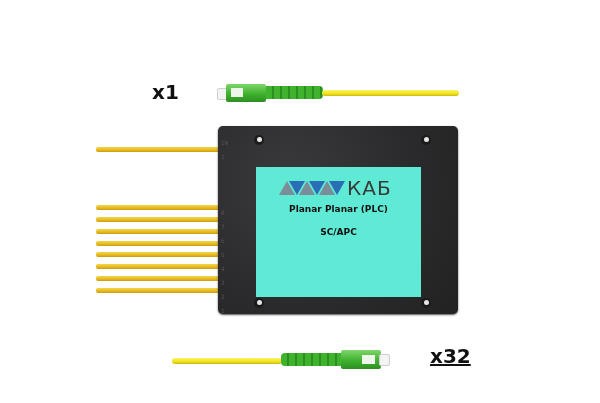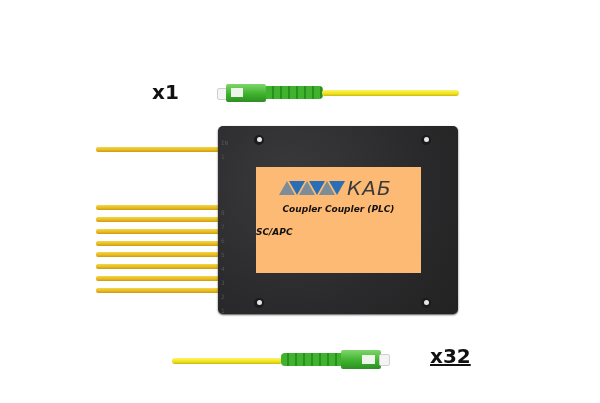--- a/index.html
+++ b/index.html
@@ -4,25 +4,25 @@
 <style>
   html,body{margin:0;padding:0;background:#ffffff;}
   #stage{position:relative;width:600px;height:403px;overflow:hidden;background:#ffffff;font-family:"DejaVu Sans",sans-serif;margin-top:18px;}
   .qty{position:absolute;font-weight:bold;color:#111;font-family:"DejaVu Sans",sans-serif;}
   .fiber{position:absolute;height:5px;background:linear-gradient(#f1d64a,#e8b91c 60%,#c99a12);border-radius:2px;}
   .cable{position:absolute;height:6px;background:linear-gradient(#fbf36a,#f1e21b 60%,#c8bb0e);border-radius:3px;}
   .box{position:absolute;left:218px;top:108px;width:240px;height:188px;background:#2b2b2d;border-radius:5px;
        background-image:radial-gradient(circle at 30% 30%,#3a3a3c 0,#2a2a2c 60%,#222 100%);box-shadow:0 1px 2px #555;}
   .hole{position:absolute;width:10px;height:10px;border-radius:50%;background:#1b1b1b;}
   .hole::after{content:"";position:absolute;left:3px;top:2px;width:5px;height:5px;border-radius:50%;background:#e6e6e6;}
-  .label{position:absolute;left:256px;top:149px;width:165px;height:106px;background:#fdba74;font-style:italic;}
+  .label{position:absolute;left:256px;top:149px;width:165px;height:130px;background:#5eead4;}
   .logo{position:absolute;left:23px;top:12px;width:120px;height:20px;}
   .logo-text{position:absolute;left:68px;top:-3px;font-size:20px;color:#3a3a3a;letter-spacing:1px;font-family:"DejaVu Sans",sans-serif;font-weight:normal;}
   .l1{position:absolute;left:0;width:100%;top:37px;text-align:center;font-size:9px;font-weight:bold;color:#111;}
-  .l2{position:absolute;left:0;width:100%;top:60px;font-size:9px;font-weight:bold;color:#111;}
+  .l2{position:absolute;left:0;width:100%;top:60px;text-align:center;font-size:9px;font-weight:bold;color:#111;}
   .side-marks{position:absolute;left:3px;top:10px;width:10px;font-size:6px;color:#555;line-height:14px;font-family:"DejaVu Sans Mono",monospace;}
   .conn-body{position:absolute;background:linear-gradient(#7fd66b,#3fb22e 55%,#2e8f22);}
   .conn-ferrule{position:absolute;background:#f4f4f4;border:1px solid #d0d0d0;}
 </style>
 </head>
 <body>
 
 <div id="stage">
 
   <div class="qty" style="left:152px;top:62px;font-size:20px;">x1</div>
@@ -61,21 +61,21 @@
       <svg width="66" height="18" viewBox="0 0 66 18">
         <polygon points="0,16 8,2 16,16" fill="#7d8c99"></polygon>
         <polygon points="10,2 26,2 18,16" fill="#2a6fb5"></polygon>
         <polygon points="20,16 28,2 36,16" fill="#7d8c99"></polygon>
         <polygon points="30,2 46,2 38,16" fill="#2a6fb5"></polygon>
         <polygon points="40,16 48,2 56,16" fill="#7d8c99"></polygon>
         <polygon points="50,2 66,2 58,16" fill="#2a6fb5"></polygon>
       </svg>
       <span class="logo-text">КАБ</span>
     </div>
-    <div class="l1">Coupler Coupler (PLC)</div>
+    <div class="l1">Planar Planar (PLC)</div>
     <div class="l2">SC/APC</div>
   </div>
 
   <div>
     <div class="cable" style="left:172px;top:340px;width:110px;"></div>
     <div class="conn-body" style="left:281px;top:335px;width:60px;height:13px;border-radius:4px 0 0 4px;background:repeating-linear-gradient(90deg,#3fb22e 0 6px,#2a8f20 6px 8px);"></div>
     <div class="conn-body" style="left:341px;top:332px;width:40px;height:19px;border-radius:2px;"></div>
     <div style="position:absolute;left:362px;top:337px;width:13px;height:9px;background:#eef5ea;"></div>
     <div class="conn-ferrule" style="left:379px;top:336px;width:9px;height:10px;border-radius:2px;"></div>
   </div>

